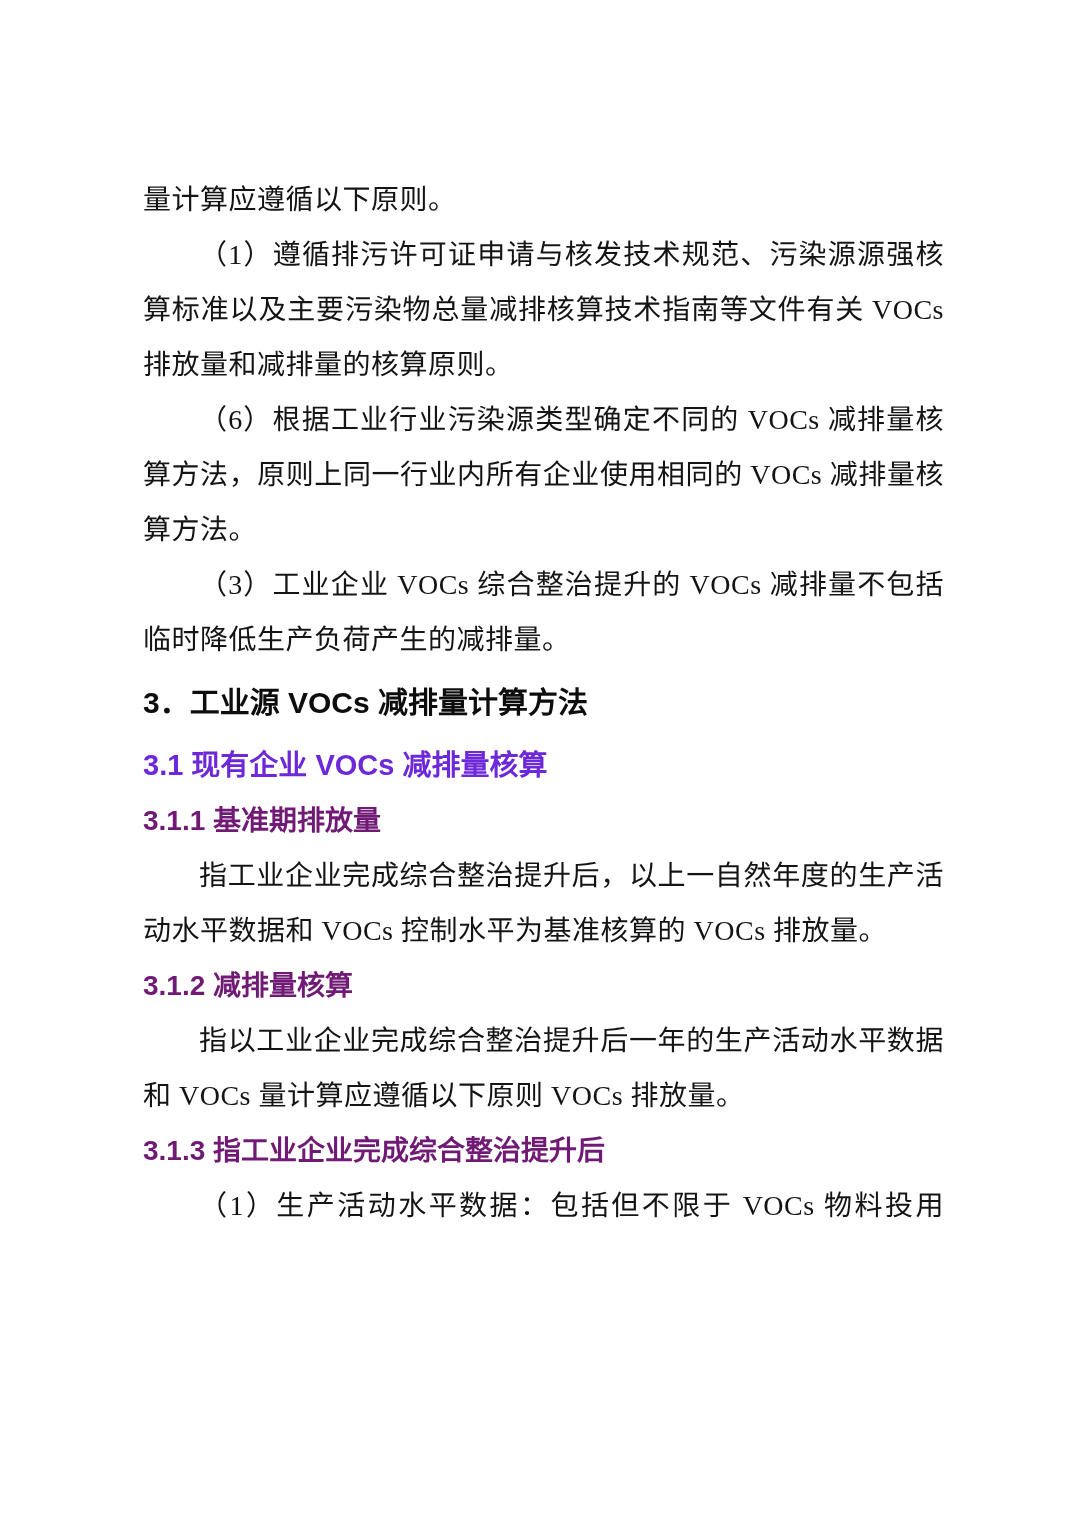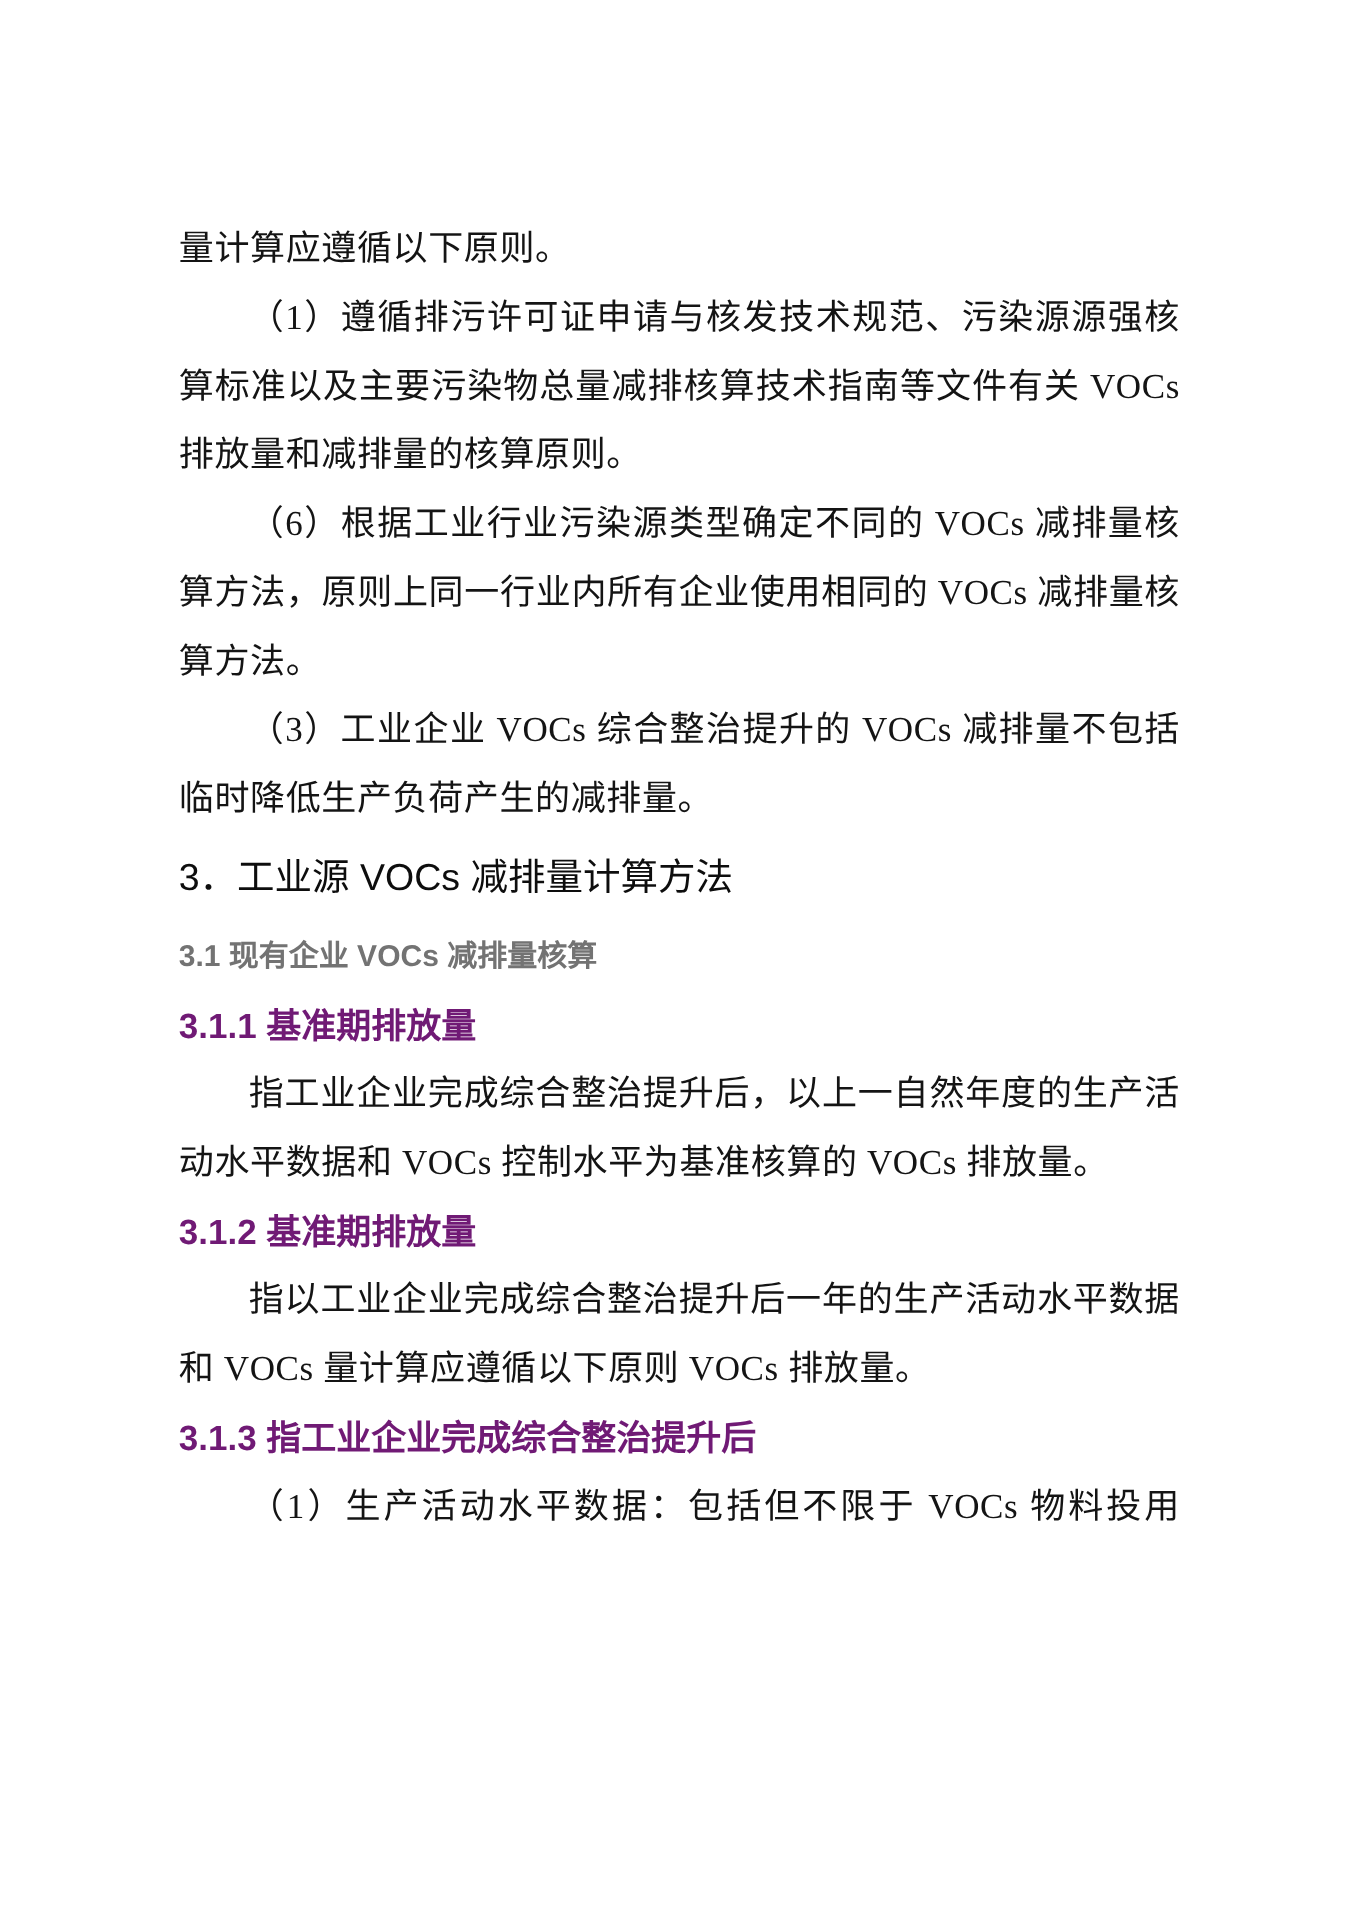--- a/index.html
+++ b/index.html
@@ -31,34 +31,34 @@
     text-align: justify;
     text-justify: inter-ideograph;
     letter-spacing: 0.5px;
     color: #141414;
   }
   .para.indent {
     text-indent: 2em;
   }
   .h-level1 {
     font-family: "Liberation Sans", "DejaVu Sans", sans-serif;
-    font-weight: normal;
+    font-weight: bold;
     font-size: 30px;
     line-height: 55px;
     margin-top: 8px !important;
     margin-bottom: 8px !important;
     color: #0d0d0d;
   }
   .h-level2 {
     font-family: "Liberation Sans", "DejaVu Sans", sans-serif;
     font-weight: bold;
-    font-size: 24px;
+    font-size: 29px;
     line-height: 55px;
     margin-top: 4px !important;
-    color: #737373;
+    color: #6d28d9;
   }
   .h-level3 {
     font-family: "Liberation Sans", "DejaVu Sans", sans-serif;
     font-weight: bold;
     font-size: 28px;
     line-height: 55px;
     color: #701a75;
   }
   .page-number {
     font-family: "Liberation Serif", "DejaVu Serif", serif;
@@ -87,21 +87,21 @@
 
     <h1 class="h-level1">3．工业源 VOCs 减排量计算方法</h1>
 
     <h2 class="h-level2">3.1 现有企业 VOCs 减排量核算</h2>
 
 
     <h3 class="h-level3">3.1.1 基准期排放量</h3>
 
     <p class="para indent">指工业企业完成综合整治提升后，以上一自然年度的生产活动水平数据和 VOCs 控制水平为基准核算的 VOCs 排放量。</p>
 
-    <h3 class="h-level3">3.1.2 基准期排放量</h3>
+    <h3 class="h-level3">3.1.2 减排量核算</h3>
 
     <p class="para indent">指以工业企业完成综合整治提升后一年的生产活动水平数据和 VOCs 量计算应遵循以下原则 VOCs 排放量。</p>
 
     <h3 class="h-level3">3.1.3 指工业企业完成综合整治提升后</h3>
 
     <p class="para indent">（1）生产活动水平数据：包括但不限于 VOCs 物料投用量、废弃 VOCs 溶剂和废弃物的回收量、主要产品产量等。</p>
 
     <div class="page-number">— 3 —</div>
 
   </div>

